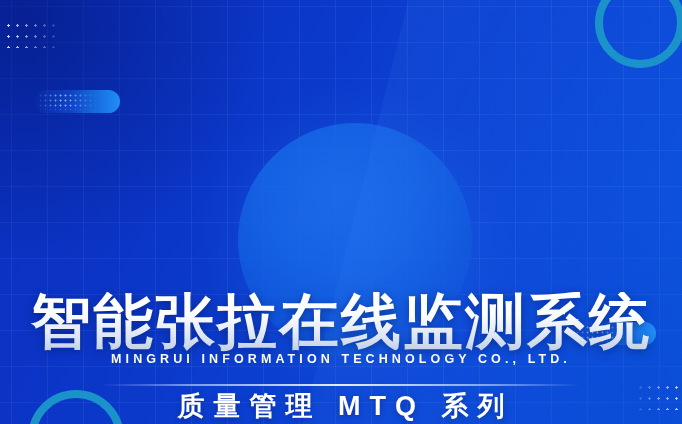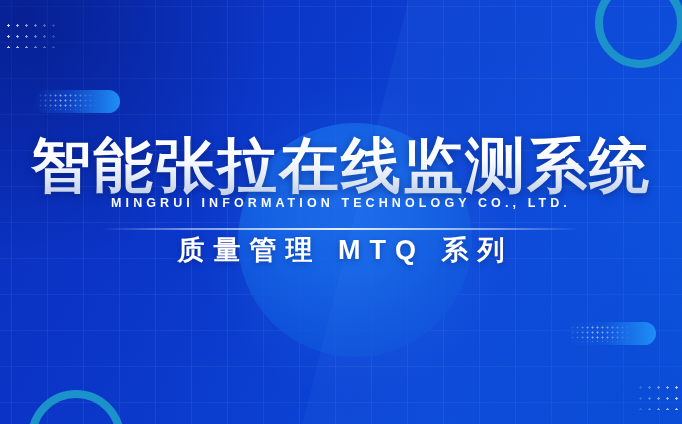--- a/index.html
+++ b/index.html
@@ -125,21 +125,21 @@
   .capsule-dots-tl { left: 38px; top: 93px; width: 62px; }
   .capsule-dots-br { left: 570px; top: 325px; width: 66px; }
 
   
   .content {
     position: absolute;
     inset: 0;
     display: flex;
     flex-direction: column;
     align-items: center;
-    justify-content: flex-start;
+    justify-content: flex-end;
   }
 
   .headline {
     margin-top: 136px;
     font-size: 60px;
     font-weight: bold;
     letter-spacing: 2px;
     line-height: 1;
     white-space: nowrap;
     background: linear-gradient(to bottom, #ffffff 0%, #fbfdff 38%, #dfe7f4 72%, #bfcee5 100%);

